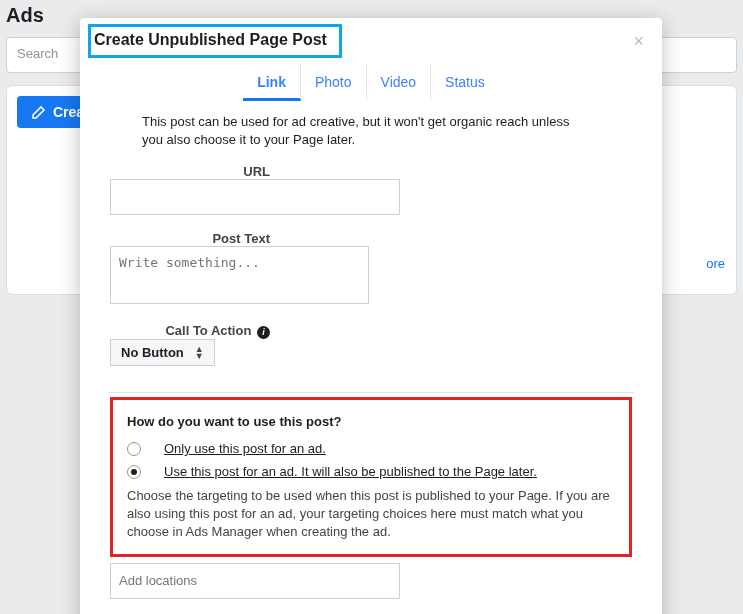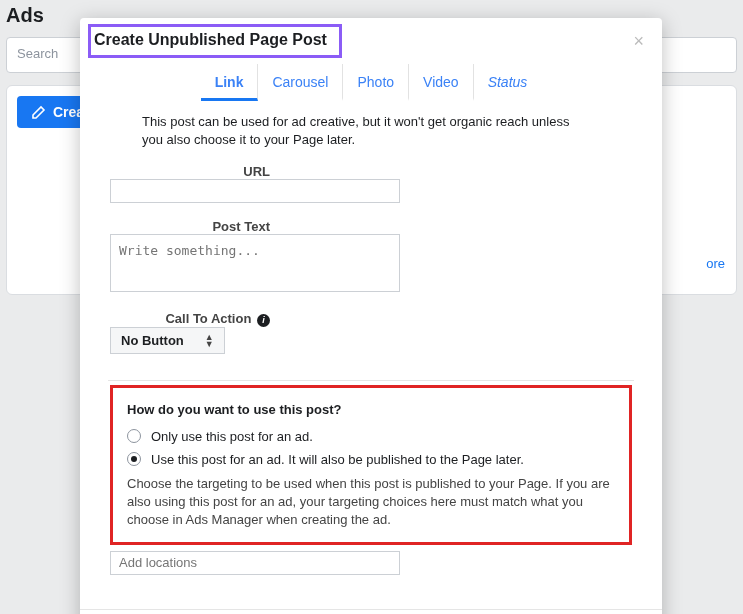--- a/index.html
+++ b/index.html
@@ -58,21 +58,21 @@
       box-shadow: 0 4px 20px rgba(0,0,0,0.25);
       padding-bottom: 4px;
     }
     .modal-header {
       display: flex;
       justify-content: space-between;
       padding: 0 14px 0 8px;
       align-items: flex-start;
     }
     .modal-title-box {
-      border: 3px solid #8b5cf6;
+      border: 3px solid #0ea5e9;
       padding: 4px 12px 6px 3px;
       margin: 6px 0 0 0;
     }
     .modal-title {
       font-size: 16px; font-weight: 700;
     }
     .close-x {
       color: #bbb;
       font-size: 18px;
       line-height: 1;
@@ -86,21 +86,21 @@
       margin-top: 6px;
     }
     .tab {
       padding: 10px 14px 8px;
       font-size: 14px;
       color: #3b82f6;
       cursor: pointer;
       border-bottom: 3px solid transparent;
       border-right: 1px solid #e2e2e2;
     }
-    .tab:last-child { border-right: none; font-style: italic; }
+    .tab:last-child { border-right: none; }
     .tab.active {
       font-weight: 700;
       border-bottom-color: #1877f2;
     }
     .helper-text {
       padding: 12px 84px 8px 62px;
       font-size: 13px;
       color: #1c1e21;
       line-height: 1.35;
     }
@@ -129,61 +129,61 @@
       font-size: 9px;
       line-height: 13px;
       text-align: center;
       font-weight: 700;
       font-style: italic;
       margin-left: 2px;
     }
     .row-control { flex: 1; }
     .txt-input {
       width: 290px;
-      height: 24px;
+      height: 36px;
       border: 1px solid #ccd0d5;
       padding: 4px 8px;
       font-size: 13px;
     }
     .textarea {
-      width: 290px;
+      width: 259px;
       height: 58px;
       border: 1px solid #ccd0d5;
       padding: 8px;
       font-size: 13px;
       resize: none;
       color: #8d949e;
     }
     .select-btn {
       display: inline-flex;
       align-items: center;
       border: 1px solid #ccd0d5;
       background: #f5f6f7;
       padding: 5px 10px;
       font-size: 13px;
       font-weight: 600;
       cursor: pointer;
-      gap: 21px;
+      gap: 11px;
     }
     .select-btn .carets {
       font-size: 9px; line-height: 7px; color:#444;
     }
     .divider {
       border-top: 1px solid #e5e5e5;
       margin: 6px 28px 0;
     }
     .red-box {
       border: 3px solid #e02424;
       margin: 4px 30px 2px;
       padding: 14px 14px 12px 14px;
     }
     .red-box h4 { font-size: 13px; font-weight: 700; margin-bottom: 12px;}
     .radio-row {
-      display: flex; align-items: flex-start; gap: 10px;
-      font-size: 13px; margin-bottom: 8px;
+      display: flex; align-items: flex-end; gap: 23px;
+      font-size: 13px; margin-bottom: 8px; text-decoration: underline;
     }
     .radio {
       width: 14px; height: 14px; border: 1px solid #8d949e;
       border-radius: 50%; position: relative; flex-shrink:0;
     }
     .radio.selected::after {
       content: ""; position: absolute; inset: 3px;
       background: #1c1e21; border-radius: 50%;
     }
     .red-box .note {
@@ -230,21 +230,20 @@
 <div class="modal">
   <div class="modal-header">
     <div class="modal-title-box">
       <div class="modal-title">Create Unpublished Page Post</div>
     </div>
     <div class="close-x">×</div>
   </div>
 
   <div class="tabs">
     <div class="tab active">Link</div>
-    <div class="tab">Carousel</div>
     <div class="tab">Photo</div>
     <div class="tab">Video</div>
     <div class="tab">Status</div>
   </div>
 
   <div class="helper-text">This post can be used for ad creative, but it won't get organic reach unless you also choose it to your Page later.</div>
 
   <div class="form-section">
     <div class="row">
       <div class="row-label">URL</div>

